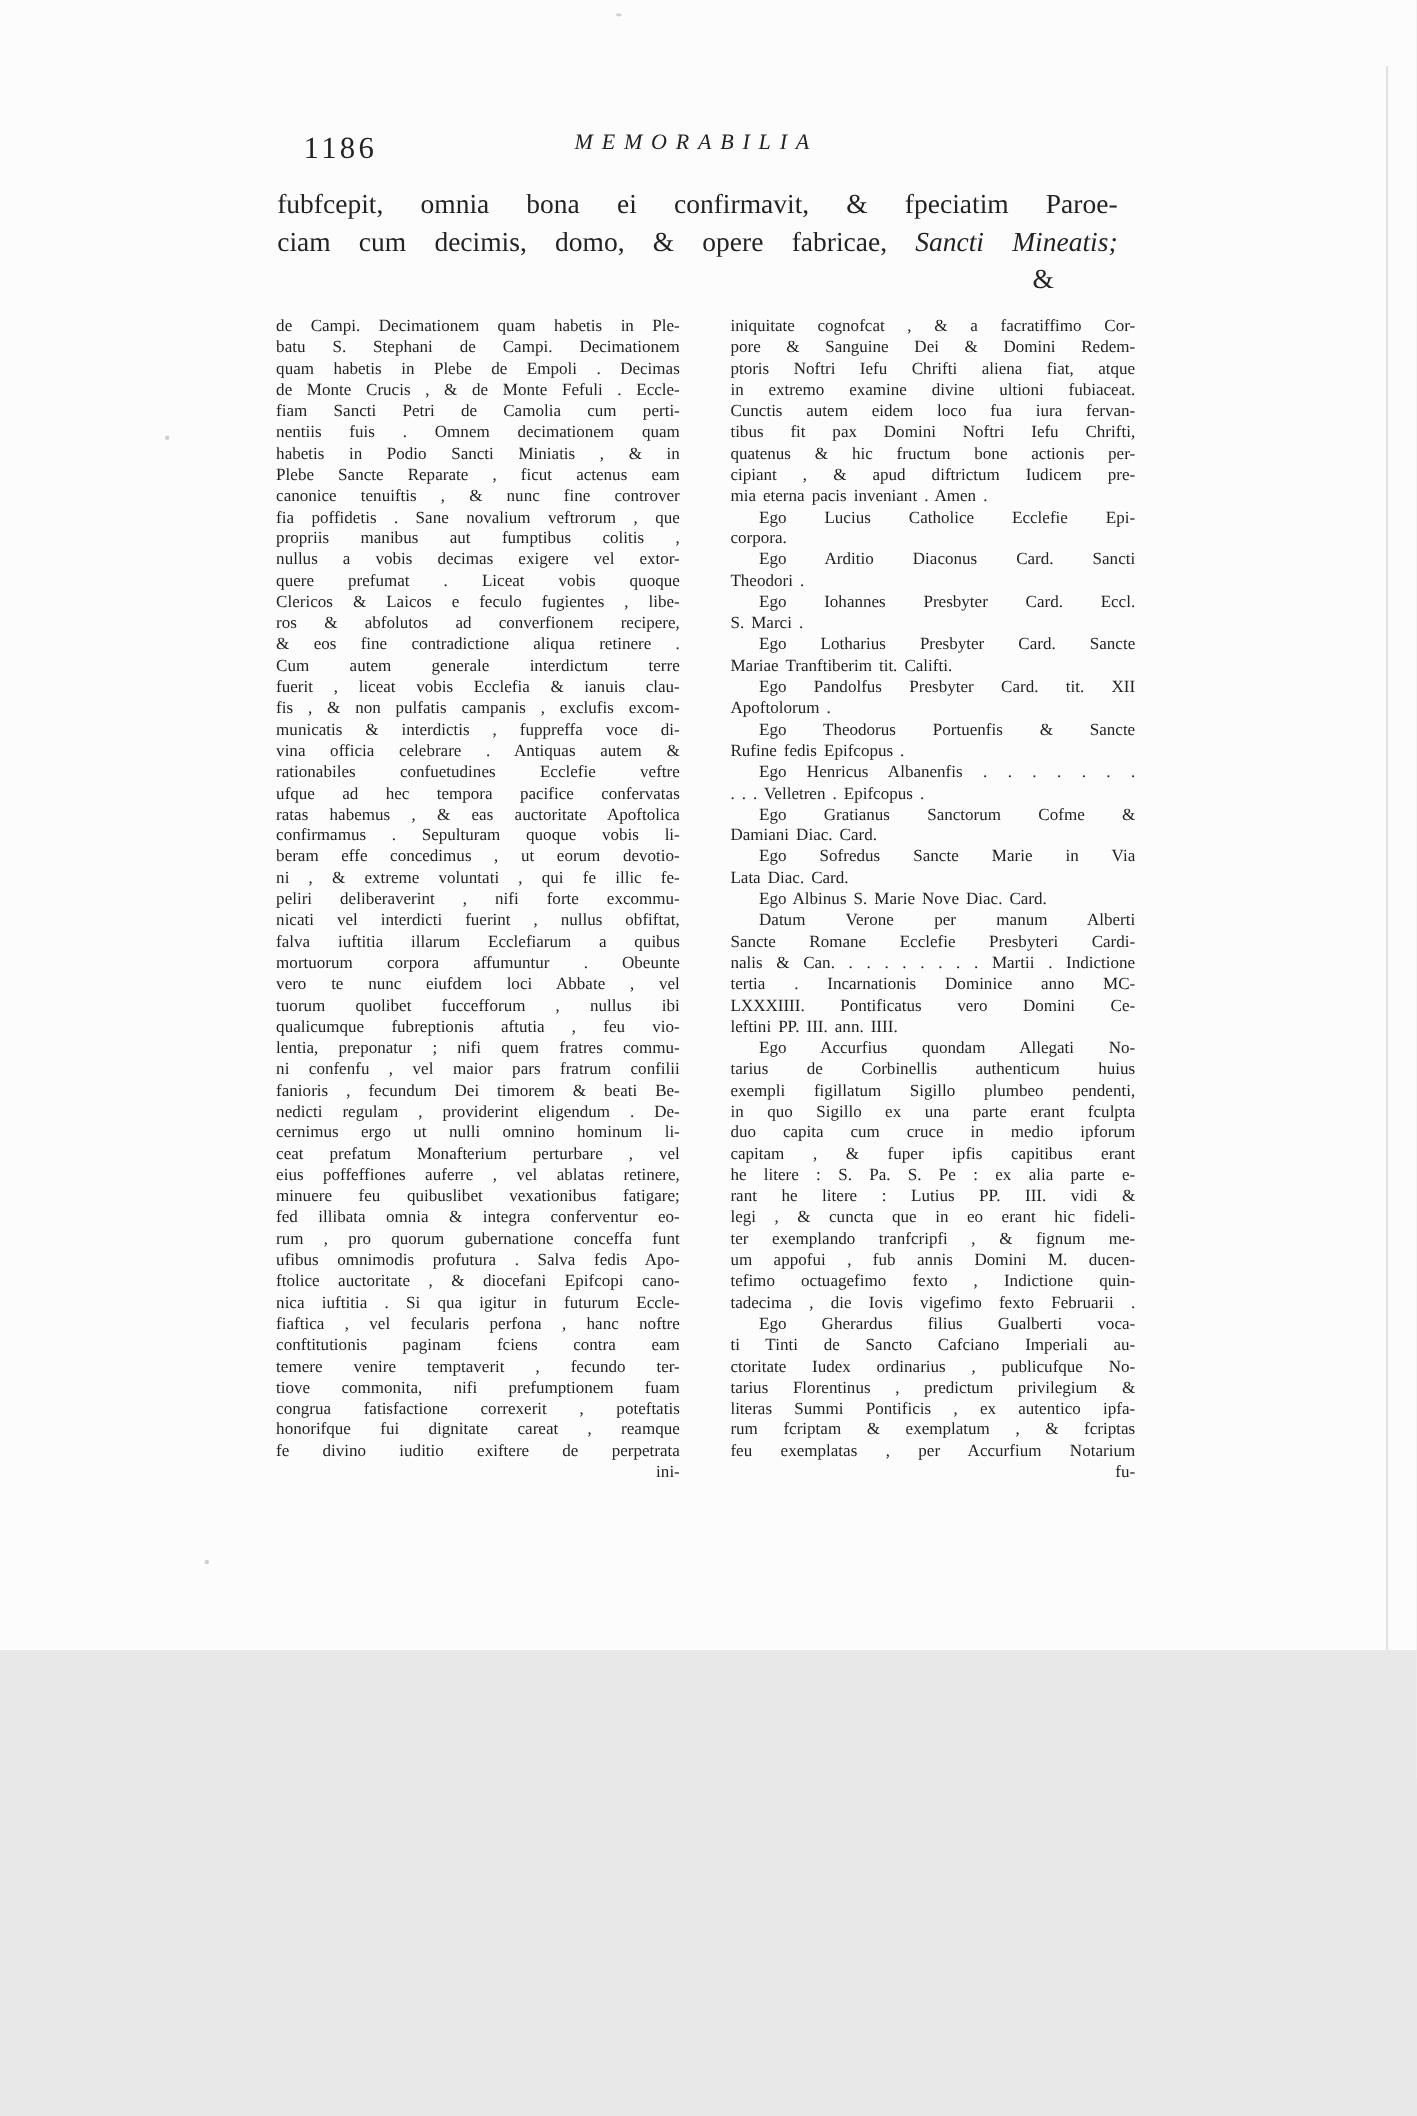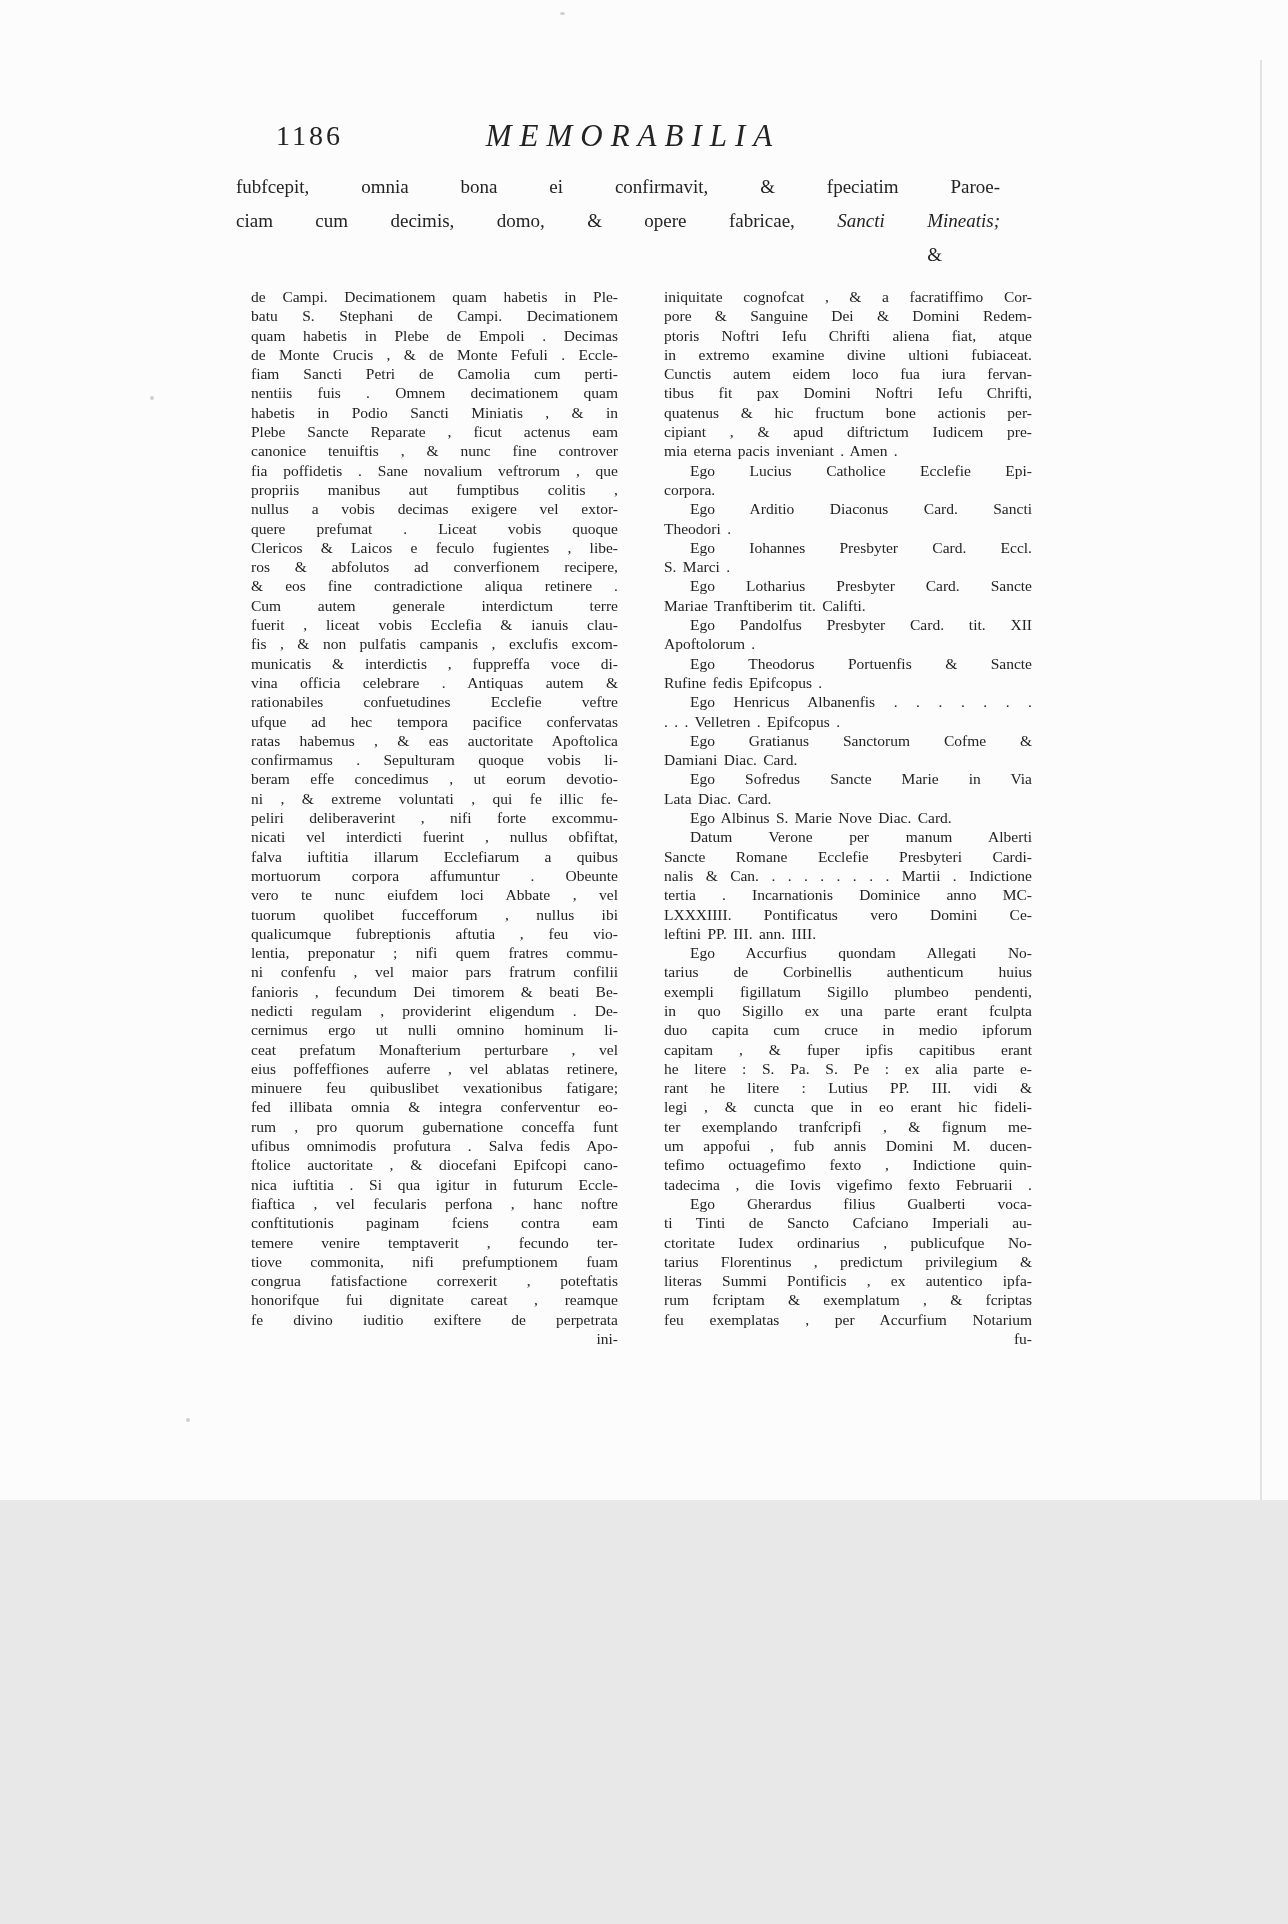--- a/index.html
+++ b/index.html
@@ -8,25 +8,25 @@
   .scan {
     position:relative; width:1288px; height:1500px; margin:0 auto;
     background:#fcfcfc; overflow:hidden; color:#232323;
   }
   .pagenum {
     position:absolute; left:276px; top:120px;
     font-size:28px; letter-spacing:3px;
   }
   .runhead {
     position:absolute; left:252px; top:118px; width:762px;
-    text-align:center; font-style:italic; font-size:31px; letter-spacing:8px;
+    text-align:center; font-style:italic; font-size:20px; letter-spacing:8px;
   }
   .intro {
-    position:absolute; left:236px; top:170px; width:764px;
-    font-size:19px; line-height:34px; word-spacing:6px;
+    position:absolute; left:252px; top:170px; width:764px;
+    font-size:25px; line-height:34px; word-spacing:6px;
   }
   .intro-line.j { text-align:justify; text-align-last:justify; }
   .amp { text-align:right; padding-right:58px; }
   .col {
     position:absolute; top:287px; font-size:15.5px; line-height:19.3px;
     word-spacing:2.5px;
   }
   .col-left  { left:251px; width:367px; }
   .col-right { left:664px; width:368px; }
   .line { min-height:19.3px; }

